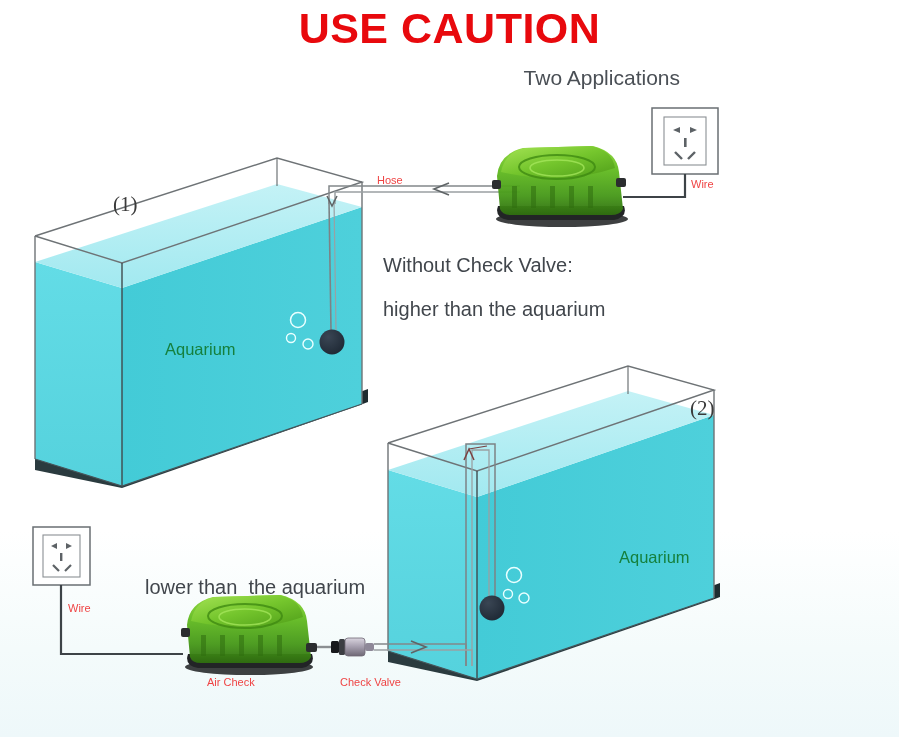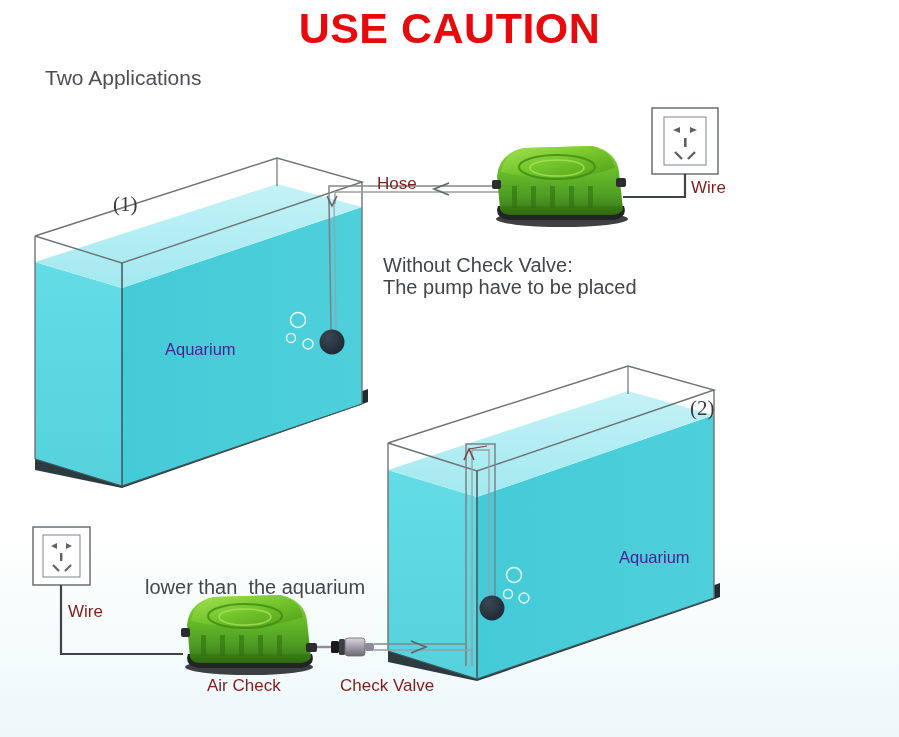--- a/index.html
+++ b/index.html
@@ -46,42 +46,41 @@
     text-align: center;
     color: #e8090d;
     font-size: 43px;
     font-weight: bold;
     letter-spacing: 0.5px;
     font-family: "Liberation Sans", sans-serif;
   }
   #subtitle {
     left: 0; top: 66px;
     width: 680px;
-    text-align: left;
+    text-align: right;
     color: #4a4f55;
     font-size: 21px;
-    padding-left: 45px;
   }
   .num-label {
     font-family: "Liberation Serif", serif;
     font-size: 21px;
     color: #3a3a3a;
   }
   .cap {
     font-size: 20px;
     line-height: 20.5px;
     color: #41464c;
   }
   .small-label {
-    font-size: 17px;
-    color: #7f1d1d;
+    font-size: 11px;
+    color: #ef4444;
   }
   .tank-label {
     font-size: 16.5px;
-    color: #4c1d95;
+    color: #15803d;
   }
 </style>
 </head>
 <body>
 
 <div id="stage">
 
   <svg id="svgroot" viewBox="0 0 899 737" xmlns="http://www.w3.org/2000/svg">
     <defs>
       <linearGradient id="gWaterFront" x1="0" y1="0" x2="0" y2="1">
@@ -266,21 +265,21 @@
 
   <div class="txt num-label" style="left:113px; top:192px;">(1)</div>
 
   <div class="txt tank-label" style="left:165px; top:340px;">Aquarium</div>
 
   <div class="txt small-label" style="left:377px; top:174px;">Hose</div>
 
   <div class="txt small-label" style="left:691px; top:178px;">Wire</div>
 
   <div class="txt cap" style="left:383px; top:255px;">Without Check Valve:</div>
-  <div class="txt cap" style="left:383px; top:277px;">The pump have to be placed</div>
+  <div class="txt cap" style="left:383px; top:299px;">higher than the aquarium</div>
 
   <div class="txt num-label" style="left:690px; top:396px;">(2)</div>
 
   <div class="txt tank-label" style="left:619px; top:548px;">Aquarium</div>
 
   <div class="txt cap" style="left:145px; top:577px;">lower than  the aquarium</div>
 
   <div class="txt small-label" style="left:68px; top:602px;">Wire</div>
 
   <div class="txt small-label" style="left:207px; top:676px;">Air Check</div>

